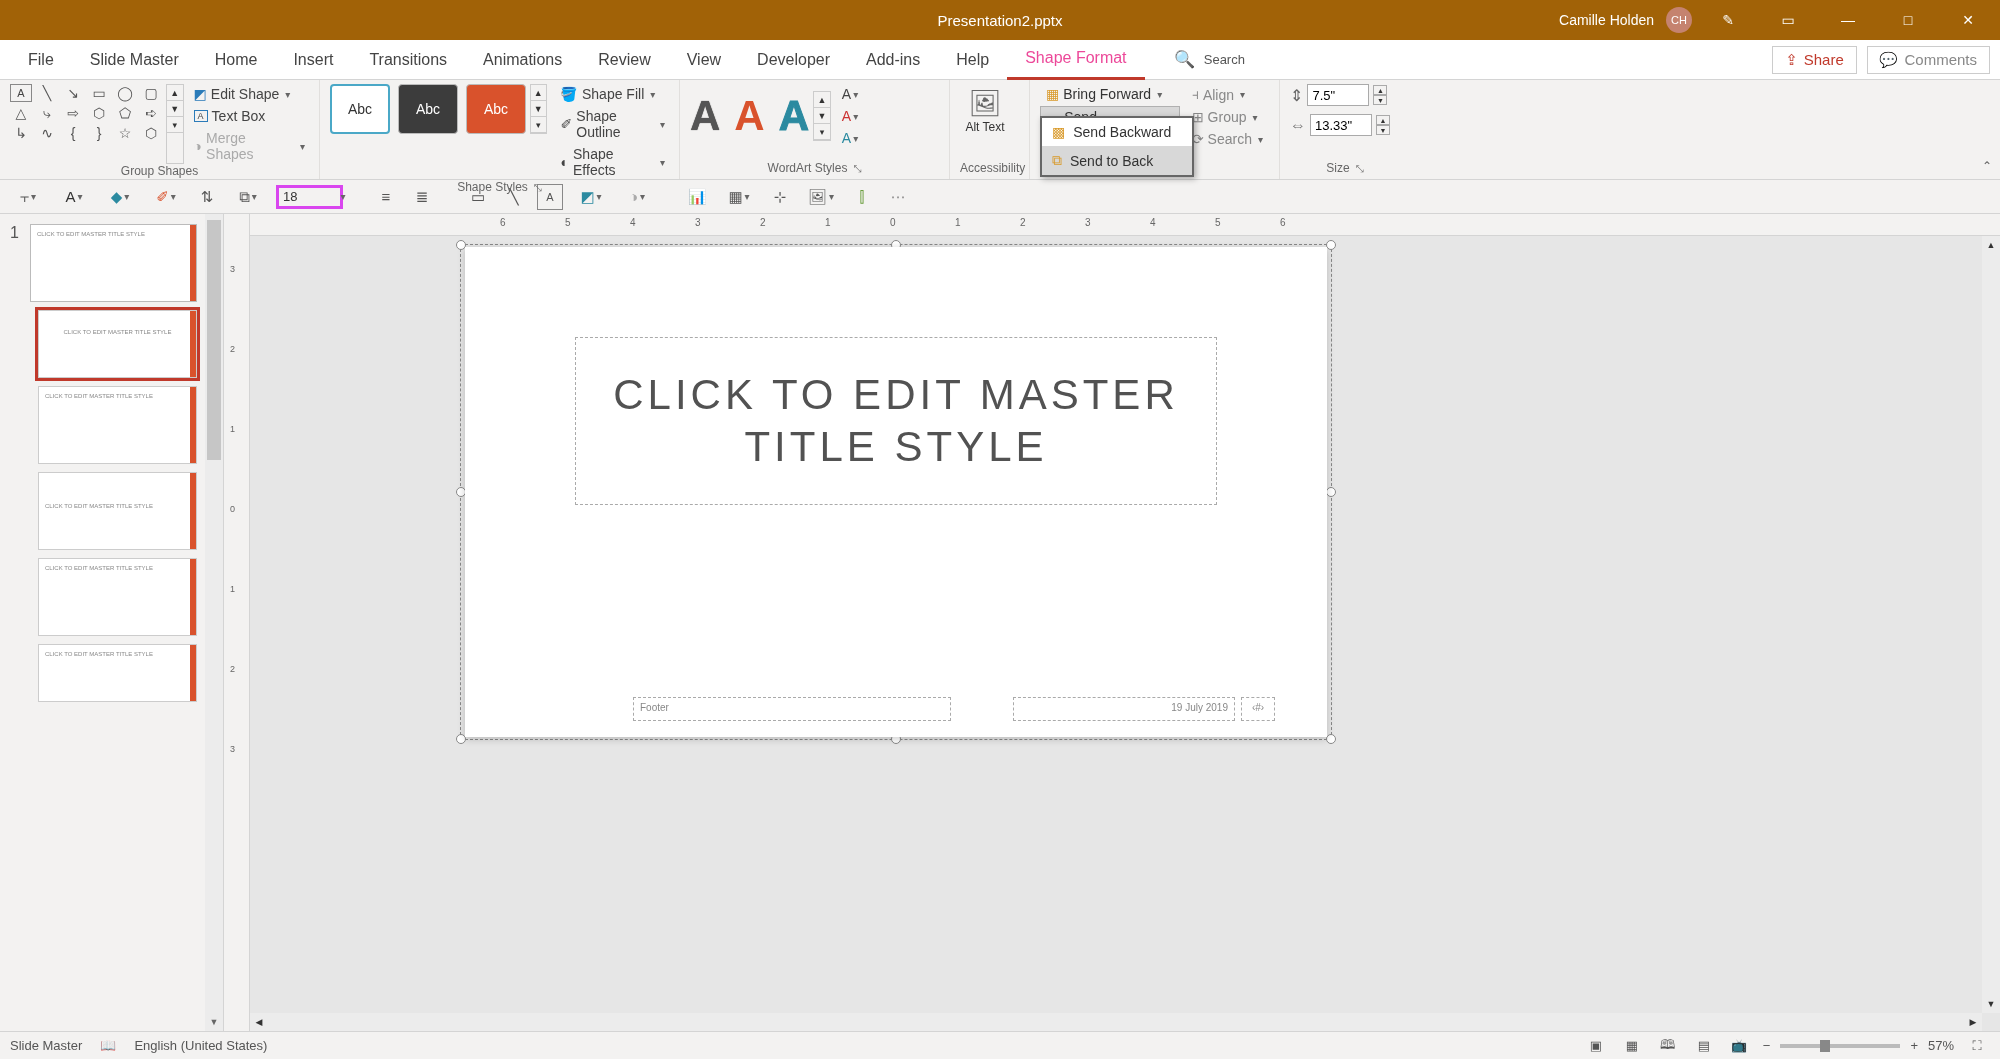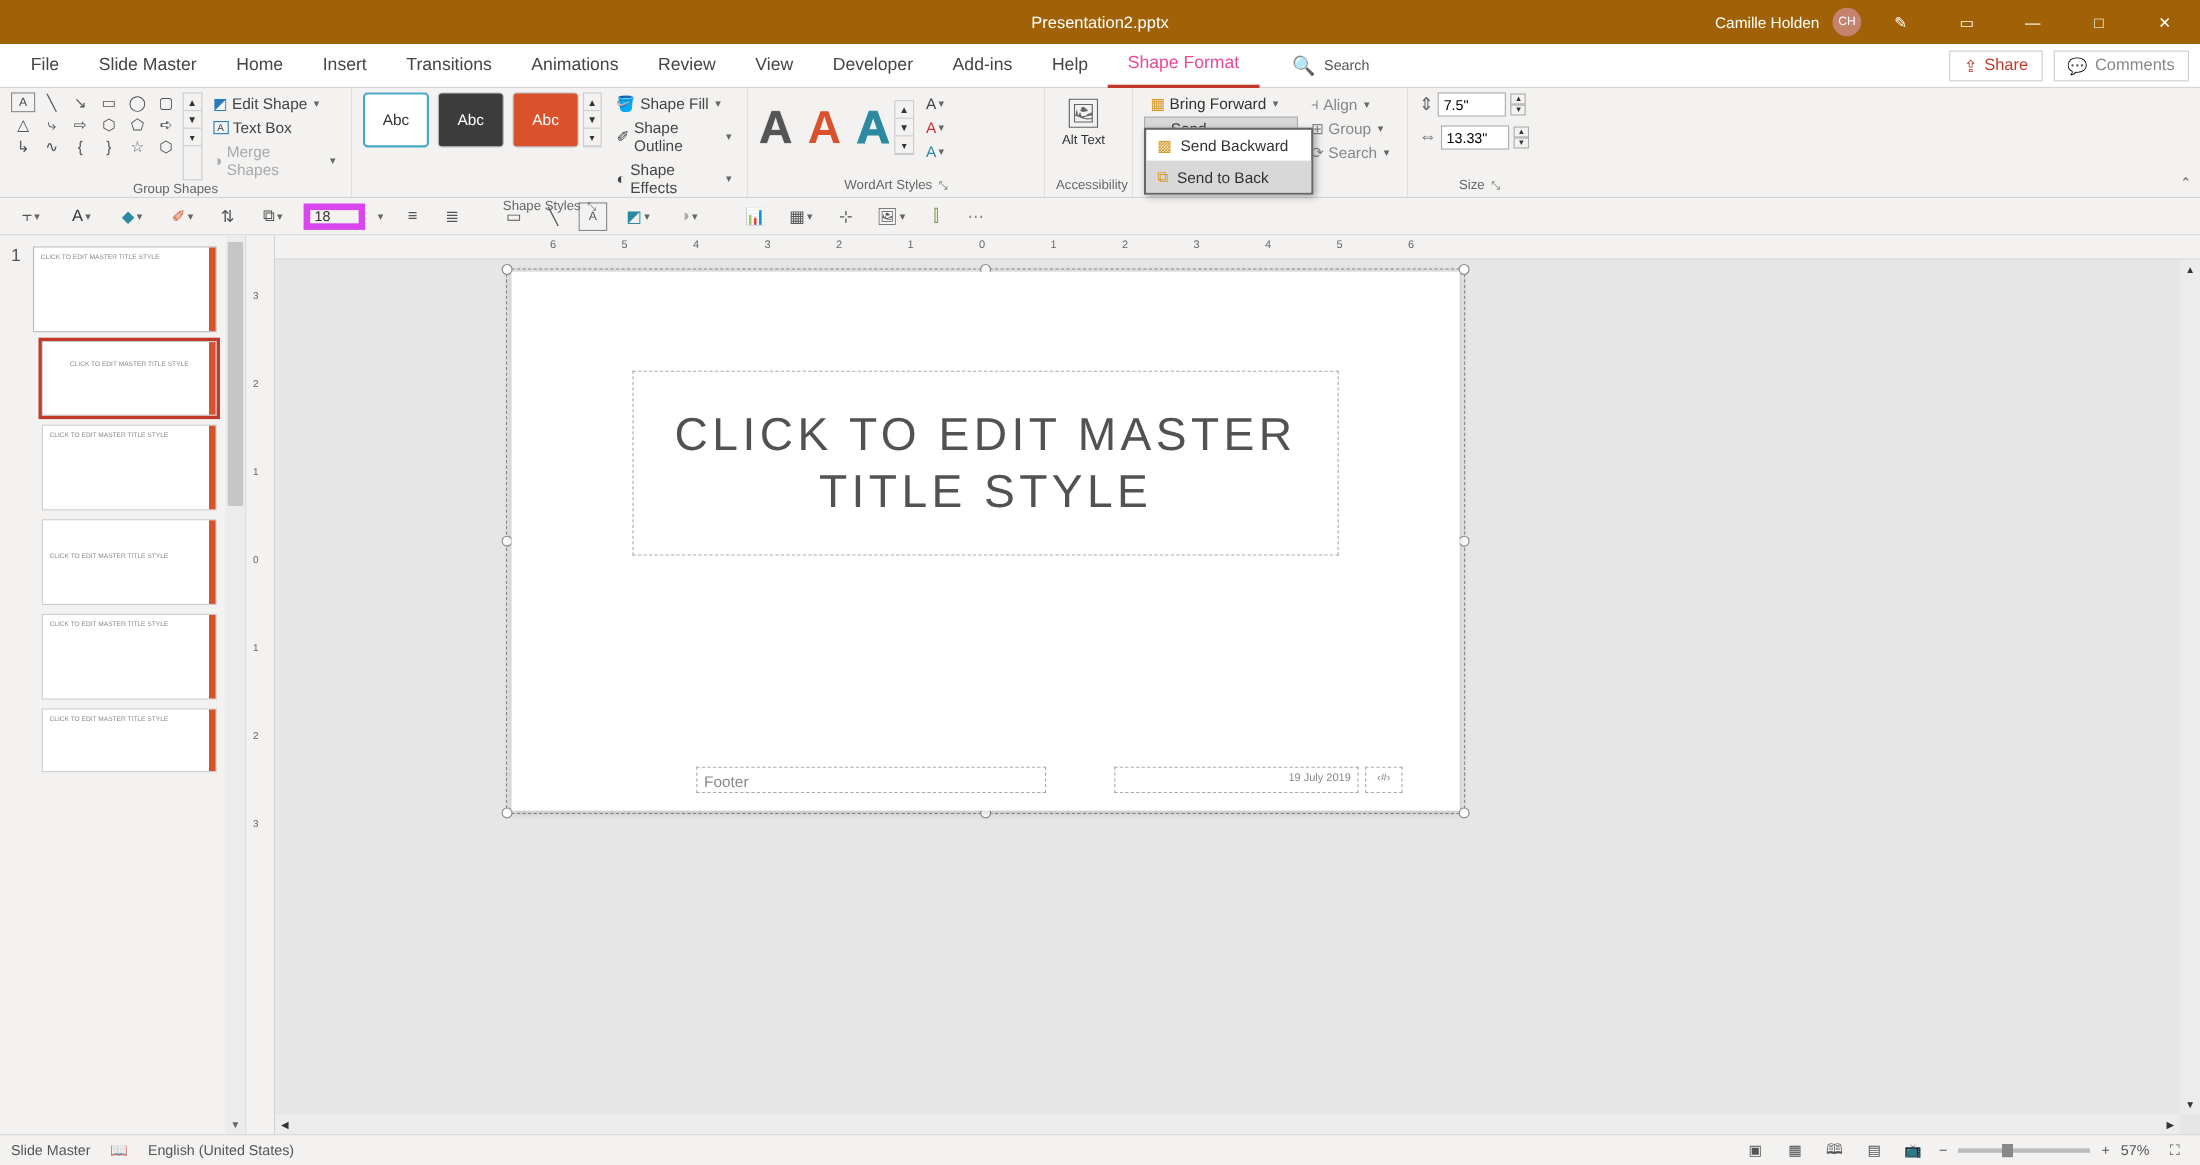--- a/index.html
+++ b/index.html
@@ -78,21 +78,21 @@
 .sizefield .spin { display:flex; flex-direction:column; }
 .sizefield .spin div { width:14px; height:10px; border:1px solid #aaa; font-size:7px; display:flex; align-items:center; justify-content:center; cursor:pointer; }
 
 .collapse-caret { position:absolute; right:8px; bottom:6px; font-size:12px; color:#666; cursor:pointer; }
 .launcher { font-size:10px; color:#666; margin-left:6px; cursor:pointer; }
 
 
 .qatoolbar { background:#f3f2f1; height:34px; display:flex; align-items:center; gap:10px; padding:0 10px; border-bottom:1px solid #d4d4d4; }
 .qbtn { width:26px; height:26px; display:flex; align-items:center; justify-content:center; color:#555; font-size:15px; cursor:pointer; }
 .qbtn.wdd { width:36px; }
-.fontsize-box { width:56px; height:24px; border:6px solid #d946ef; display:flex; align-items:center; padding:0 4px; font-size:13px;gap:43px; }
+.fontsize-box { width:67px; height:24px; border:3px solid #d946ef; display:flex; align-items:center; padding:0 4px; font-size:13px;gap:43px; }
 
 
 .main { display:flex; height:calc(100% - 40px - 40px - 100px - 34px - 28px); }
 .thumbcol { width:224px; background:#f3f2f1; border-right:1px solid #d4d4d4; overflow:hidden; position:relative; }
 .thumbcol .scroll { position:absolute; right:0; top:0; bottom:0; width:18px; background:#ececec; }
 .thumbcol .scroll .thumb { position:absolute; left:2px; right:2px; top:6px; height:240px; background:#c6c6c6; }
 .thumbcol .scroll .arr { position:absolute; left:0; right:0; height:18px; display:flex; align-items:center; justify-content:center; font-size:9px; color:#666; cursor:pointer; }
 .thumbnum { position:absolute; left:10px; top:10px; font-size:16px; color:#555; }
 .thumb-item { margin:8px 26px 8px 38px; background:#fff; border:1px solid #ccc; height:78px; position:relative; }
 .thumb-item.master { margin-left:30px; margin-right:26px; border:1px solid #bbb; }
@@ -112,21 +112,21 @@
 .canvas-scroll-h .arr { position:absolute; top:0; bottom:0; width:18px; display:flex; align-items:center; justify-content:center; font-size:9px; cursor:pointer; }
 
 .slide { position:absolute; left:215px; top:33px; width:862px; height:490px; background:#fff; box-shadow:0 2px 8px rgba(0,0,0,.2); }
 .selection-rect { position:absolute; border:1px dashed #888; }
 .sel-handle { position:absolute; width:10px; height:10px; border:1px solid #888; background:#fff; border-radius:50%; }
 
 .placeholder { position:absolute; border:1px dashed #aaa; }
 .title-ph { left:110px; top:90px; width:642px; height:168px; display:flex; align-items:center; justify-content:center; text-align:center; }
 .title-ph .txt { font-size:42px; letter-spacing:4px; color:#525252; font-family:Impact,"Arial Black",sans-serif; font-weight:400; line-height:1.25; }
 .subtitle-ph { left:110px; top:264px; width:642px; height:120px; text-align:center; padding-top:6px; font-size:20px; color:#555; }
-.footer-ph { left:168px; bottom:16px; width:318px; height:24px; font-size:14px; color:#888; padding:4px 6px; }
+.footer-ph { left:168px; bottom:16px; width:318px; height:24px; font-size:10px; color:#888; padding:4px 6px; }
 .date-ph { right:92px; bottom:16px; width:222px; height:24px; font-size:10px; color:#888; padding:4px 6px; text-align:right; }
 .num-ph { right:52px; bottom:16px; width:34px; height:24px; font-size:10px; color:#888; padding:4px 6px; text-align:center; }
 
 
 .statusbar { height:28px; background:#f3f2f1; border-top:1px solid #d4d4d4; display:flex; align-items:center; padding:0 10px; font-size:13px; color:#555; gap:18px; }
 .statusbar .right { margin-left:auto; display:flex; align-items:center; gap:10px; }
 .viewbtn { width:26px; height:22px; display:flex; align-items:center; justify-content:center; cursor:pointer; border:1px solid transparent; font-size:13px; }
 .zoomslider { width:120px; height:4px; background:#bbb; position:relative; }
 .zoomslider .knob { position:absolute; left:40px; top:-4px; width:10px; height:12px; background:#888; }
 

